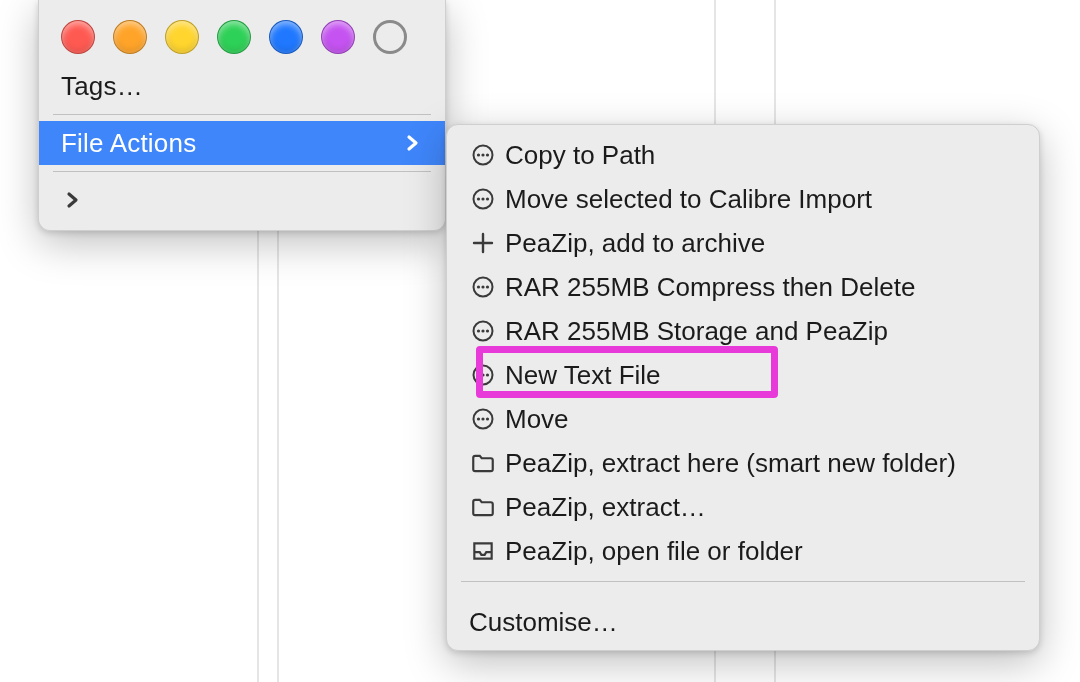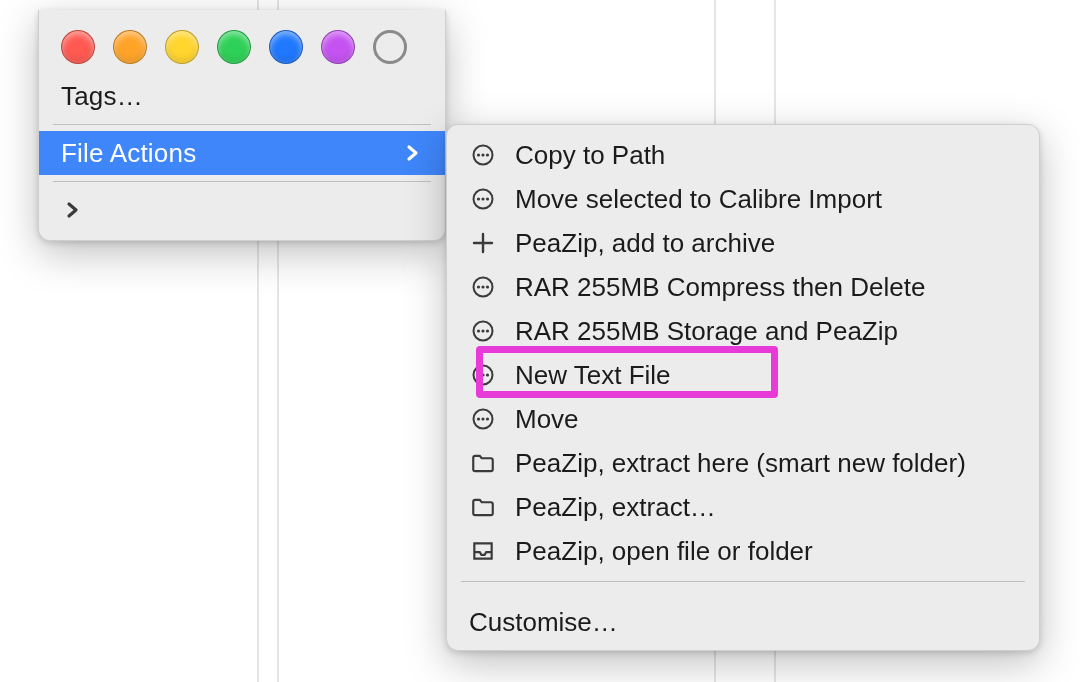--- a/index.html
+++ b/index.html
@@ -25,21 +25,21 @@
   
   .menu {
     position: absolute;
     background: #ececec;
     border: 1px solid #cfcfcf;
     border-radius: 12px;
     box-shadow: 0 12px 40px rgba(0,0,0,.25), 0 2px 6px rgba(0,0,0,.15);
     padding: 8px 0;
   }
   .menu.primary {
-    left: 38px; top: 10px;
+    left: 38px; top: 0;
     width: 408px;
     border-top-left-radius: 0;
     border-top-right-radius: 0;
     border-top: none;
     padding-top: 16px;
     z-index: 2;
   }
   .menu.submenu {
     left: 446px; top: 124px;
     width: 594px;
@@ -106,21 +106,21 @@
     background: rgba(0,0,0,.18);
   }
   .sep.bottom-pad { margin-top: 8px; margin-bottom: 6px; }
 
   
   .qa-item {
     display: flex;
     align-items: center;
     height: 44px;
     padding: 0 22px;
-    gap: 18px;
+    gap: 8px;
   }
   .qa-item .label {
     font-size: 26px;
     color: #1b1b1b;
     white-space: nowrap;
   }
   .qa-icon {
     width: 28px; height: 28px;
     flex: 0 0 28px;
     display:flex; align-items:center; justify-content:center;

